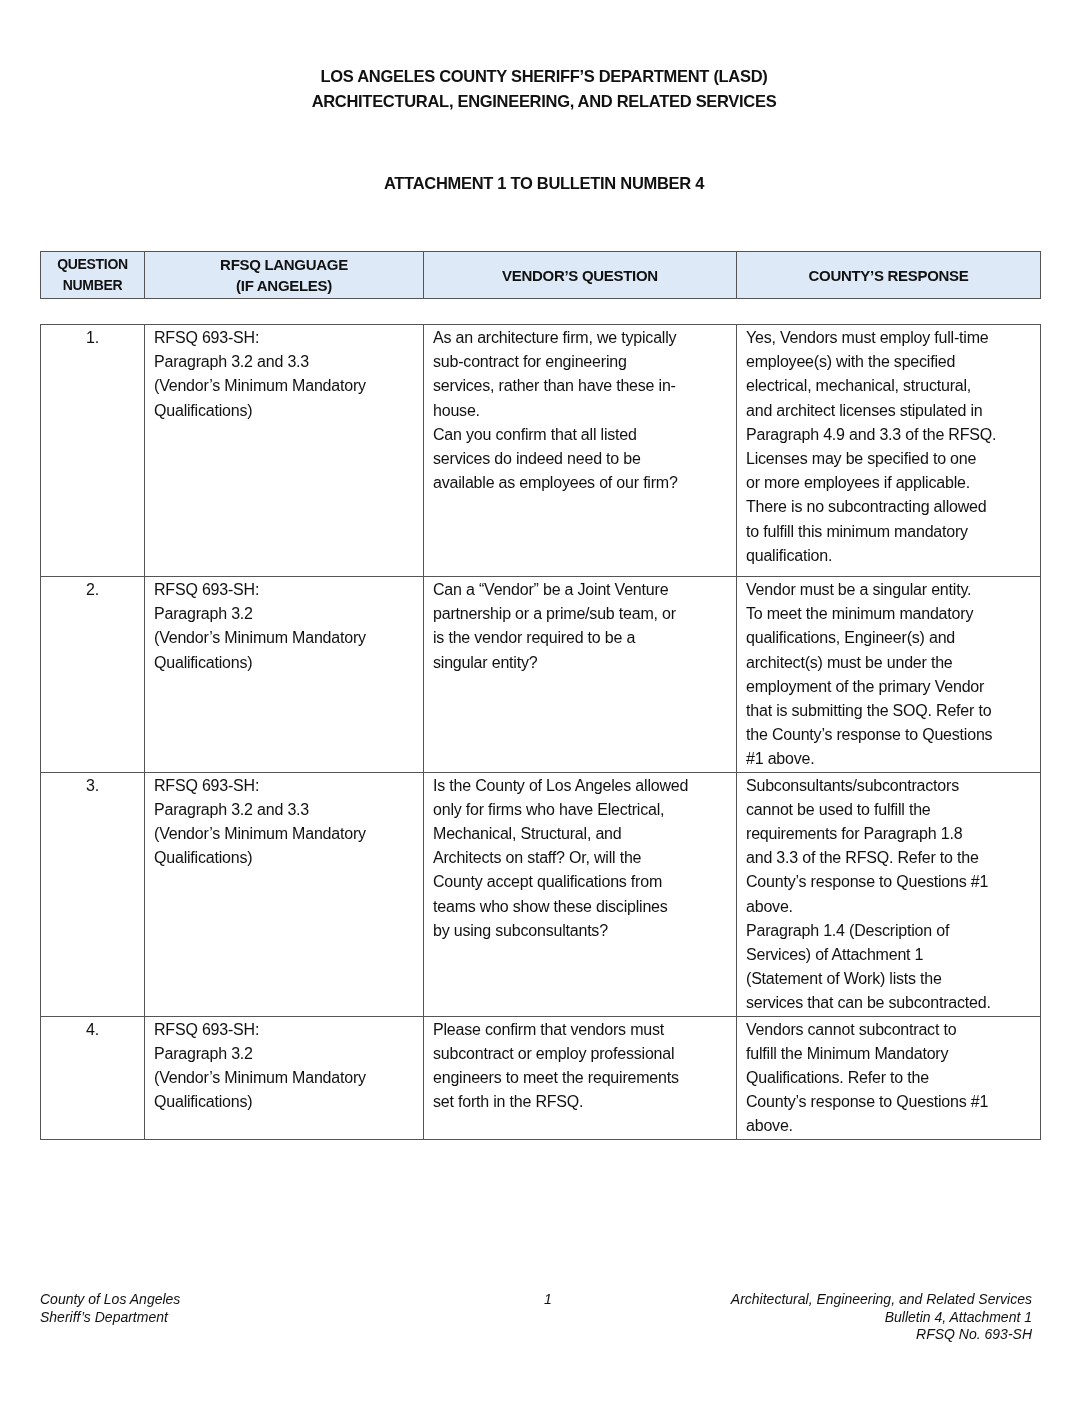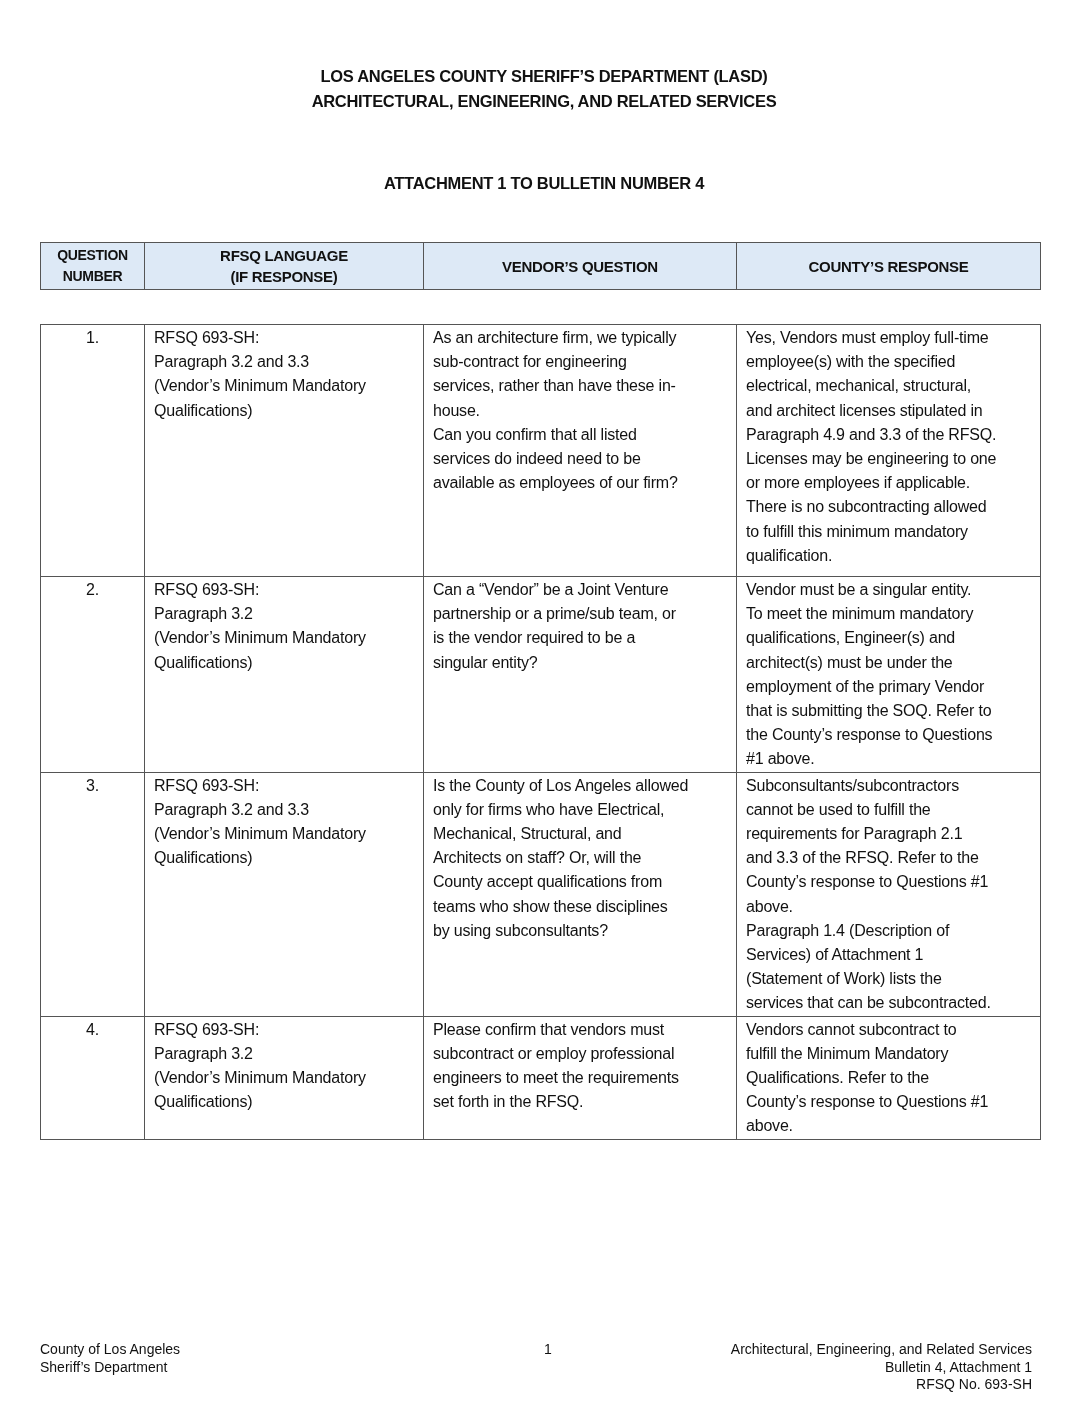--- a/index.html
+++ b/index.html
@@ -3,34 +3,34 @@
   <meta charset="utf-8">
   <style>
     html, body { margin: 0; padding: 0; background: #ffffff; }
     body { width: 1088px; height: 1408px; position: relative; font-family: "Liberation Sans", sans-serif; color: #111; }
     .title-block { position: absolute; top: 64px; left: 0; width: 1088px; text-align: center; font-family: "Liberation Sans Narrow", "Liberation Sans", sans-serif; font-weight: bold; font-size: 16.5px; line-height: 25px; letter-spacing: -0.3px; }
     .title-block .line { display: block; }
     .subtitle-block { position: absolute; top: 170px; left: 0; width: 1088px; text-align: center; font-weight: bold; font-size: 16.5px; line-height: 26px; letter-spacing: -0.3px; }
     .subtitle-block .line { display: block; }
 
     table { border-collapse: collapse; position: absolute; left: 40px; width: 1000px; table-layout: fixed; }
-    .hdr-table { top: 242px; }
+    .hdr-table { top: 251px; }
     .hdr-table th { background: #dde9f6; border: 1.5px solid #555; font-weight: bold; font-size: 15px; line-height: 21px; height: 46px; padding: 0 4px; text-align: center; letter-spacing: -0.3px; }
     .hdr-table th.small { font-size: 14px; }
 
     .body-table { top: 324px; }
     .body-table td { border: 1.5px solid #555; vertical-align: top; font-size: 16px; line-height: 24.2px; padding: 1px 7px 0 9px; letter-spacing: -0.2px; }
     .body-table td.num { text-align: center; padding-left: 0; padding-right: 0; }
     .body-table td .ln { display: block; }
     .r1 td { height: 250px; }
     .r2 td { height: 190px; }
     .r3 td { height: 238px; }
     .r4 td { height: 118px; }
 
-    .footer { position: absolute; top: 1341px; font-size: 14px; line-height: 17.5px; }
+    .footer { position: absolute; top: 1291px; font-size: 14px; line-height: 17.5px; font-style: italic; }
     .footer .ln { display: block; }
     .footer-left { left: 40px; text-align: left; }
     .footer-center { left: 544px; }
     .footer-right { right: 56px; text-align: right; }
   </style>
 </head>
 <body>
 
 <div class="title-block">
   <span class="line">LOS ANGELES COUNTY SHERIFF’S DEPARTMENT (LASD)</span>
@@ -49,21 +49,21 @@
       <col style="width:304px">
   </colgroup>
   <tbody>
       <tr>
     <th class="small">
       <span>QUESTION</span><br>
       <span>NUMBER</span>
     </th>
     <th>
       <span>RFSQ LANGUAGE</span><br>
-      <span>(IF RESPONSE)</span>
+      <span>(IF ANGELES)</span>
     </th>
     <th>VENDOR’S QUESTION</th>
     <th>COUNTY’S RESPONSE</th>
   </tr>
 </tbody>
   </table>
 
 <table class="body-table">
   <colgroup>
     <col style="width:104px">
@@ -88,21 +88,21 @@
           <span class="ln">Can you confirm that all listed</span>
           <span class="ln">services do indeed need to be</span>
           <span class="ln">available as employees of our firm?</span>
         </td>
         <td>
           <span class="ln">Yes, Vendors must employ full-time</span>
           <span class="ln">employee(s) with the specified</span>
           <span class="ln">electrical, mechanical, structural,</span>
           <span class="ln">and architect licenses stipulated in</span>
           <span class="ln">Paragraph 4.9 and 3.3 of the RFSQ.</span>
-          <span class="ln">Licenses may be engineering to one</span>
+          <span class="ln">Licenses may be specified to one</span>
           <span class="ln">or more employees if applicable.</span>
           <span class="ln">There is no subcontracting allowed</span>
           <span class="ln">to fulfill this minimum mandatory</span>
           <span class="ln">qualification.</span>
         </td>
       </tr>
       <tr class="r2">
         <td class="num">2.</td>
         <td>
           <span class="ln">RFSQ 693-SH:</span>
@@ -140,21 +140,21 @@
           <span class="ln">only for firms who have Electrical,</span>
           <span class="ln">Mechanical, Structural, and</span>
           <span class="ln">Architects on staff?  Or, will the</span>
           <span class="ln">County accept qualifications from</span>
           <span class="ln">teams who show these disciplines</span>
           <span class="ln">by using subconsultants?</span>
         </td>
         <td>
           <span class="ln">Subconsultants/subcontractors</span>
           <span class="ln">cannot be used to fulfill the</span>
-          <span class="ln">requirements for Paragraph 2.1</span>
+          <span class="ln">requirements for Paragraph 1.8</span>
           <span class="ln">and 3.3 of the RFSQ. Refer to the</span>
           <span class="ln">County’s response to Questions #1</span>
           <span class="ln">above.</span>
           <span class="ln">Paragraph 1.4 (Description of</span>
           <span class="ln">Services) of Attachment 1</span>
           <span class="ln">(Statement of Work) lists the</span>
           <span class="ln">services that can be subcontracted.</span>
         </td>
       </tr>
       <tr class="r4">

